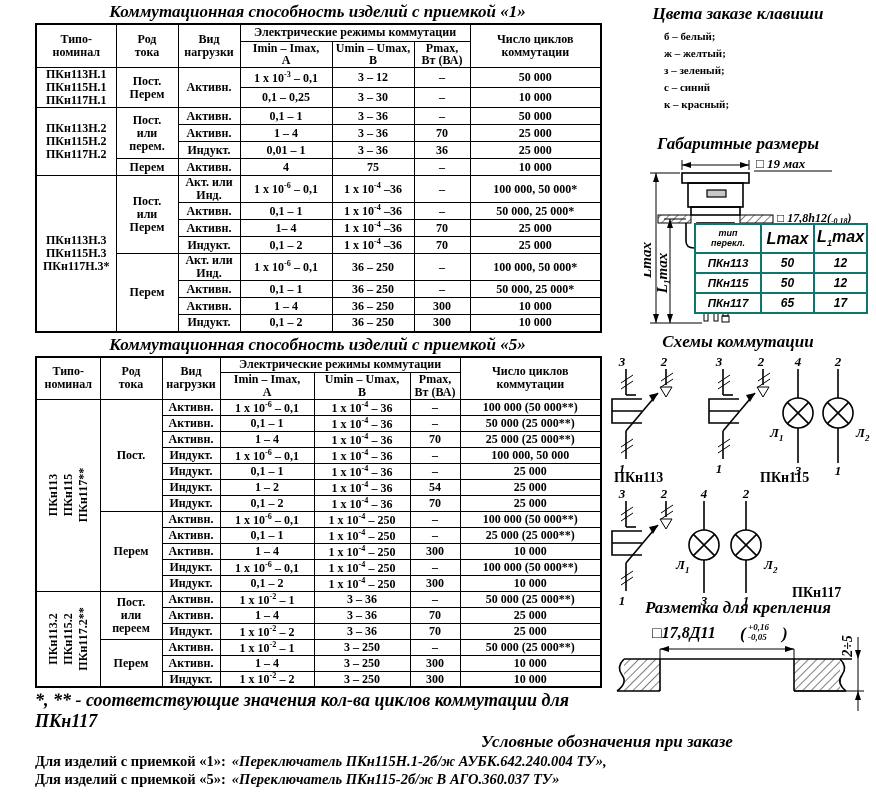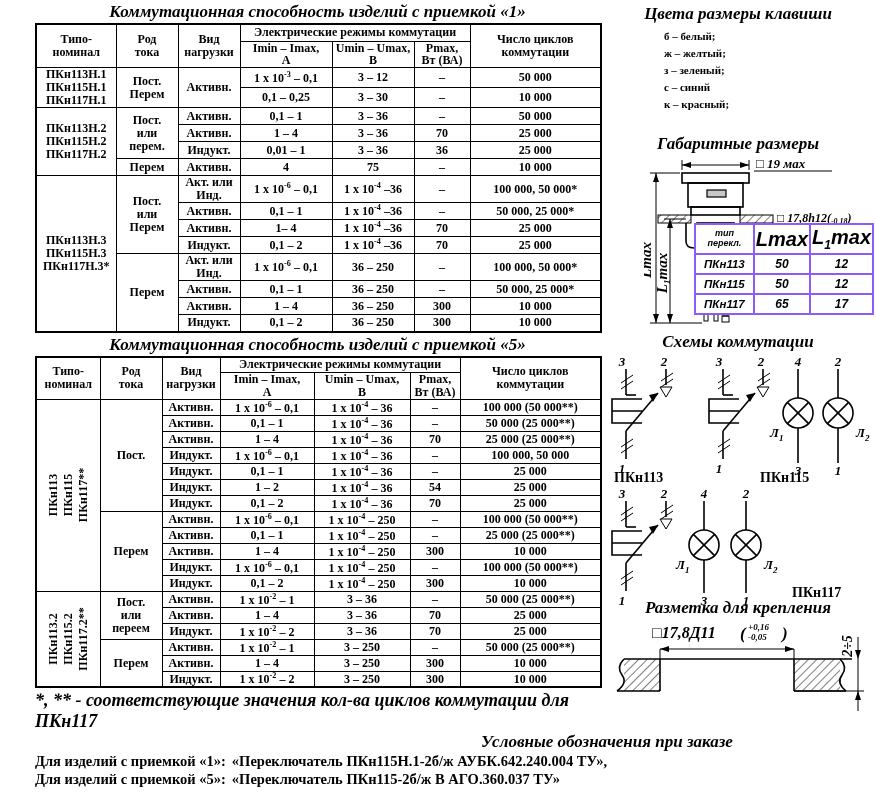--- a/index.html
+++ b/index.html
@@ -19,31 +19,31 @@
   tr.tall{height:29px;}
   td.grp{font-size:12px;}
   td.rot{position:relative;padding:0;}
   .rotlab{position:absolute;left:50%;top:50%;transform:translate(-50%,-50%) rotate(-90deg);
           white-space:pre-line;font-size:12px;font-weight:bold;line-height:1.25;text-align:center;width:max-content;}
   sup{font-size:0.68em;} sub{font-size:0.6em;}
   .footnote{font-weight:bold;font-style:italic;font-size:18px;margin-top:2px;}
   .bottom{position:absolute;left:0;top:732px;width:876px;}
   .order-title{font-weight:bold;font-style:italic;font-size:17px;text-align:center;padding-left:290px;margin-left:48px;}
   .order-line{margin-left:35px;font-size:14.5px;font-weight:bold;line-height:1.25;}
-  .ol-value{margin-left:6px;}
+  .ol-value{font-style:italic;margin-left:6px;}
   
   .colors{position:absolute;left:0;top:2px;width:272px;}
   .colors ul{list-style:none;margin:4px 0 0 62px;padding:0;font-weight:bold;font-size:11px;line-height:1.55;}
   .dims{position:absolute;left:0;top:132px;width:272px;}
   .dims .draw{position:relative;height:178px;padding-left:42px;}
   .dtab{position:absolute;left:92px;top:68px;border-collapse:collapse;background:#fff;
         font-family:"Liberation Sans",sans-serif;font-style:italic;font-weight:bold;}
-  .dtab td{border:2px solid #8b5cf6;text-align:center;vertical-align:middle;}
+  .dtab td{border:2px solid #0f766e;text-align:center;vertical-align:middle;}
   .dtab .dth{font-size:9px;line-height:1.1;white-space:pre-line;height:25px;width:62px;}
-  .dtab .dthl{font-size:20px;width:49px;}
+  .dtab .dthl{font-size:16px;width:49px;}
   .dtab .dtn{font-size:11.5px;}
   .dtab tr.dr{height:20px;font-size:12px;}
   .schemes{position:absolute;left:0;top:330px;width:272px;}
   .mount{position:absolute;left:0;top:596px;width:272px;}
   svg{display:block;}
   .svgline{stroke:#000;stroke-width:1.6;fill:none;}
   .thin{stroke:#000;stroke-width:1;fill:none;}
   .dtext{font-family:"Liberation Serif",serif;font-weight:bold;font-style:italic;}
   .term{font-family:"Liberation Serif",serif;font-weight:bold;font-style:italic;font-size:13px;}
   .cap{font-family:"Liberation Serif",serif;font-weight:bold;font-size:14px;font-style:normal;}
@@ -390,21 +390,21 @@
       <span class="ol-label">Для изделий с приемкой «1»:</span><span class="ol-value">«Переключатель ПКн115Н.1-2б/ж  АУБК.642.240.004 ТУ»,</span>
     </div>
     <div class="order-line">
       <span class="ol-label">Для изделий с приемкой «5»:</span><span class="ol-value">«Переключатель ПКн115-2б/ж В АГО.360.037 ТУ»</span>
     </div>
   </div>
 
   <div class="right">
 
     <div class="colors">
-      <div class="sec-title">Цвета размеры клавиши</div>
+      <div class="sec-title">Цвета заказе клавиши</div>
       <ul>
         <li>б – белый;</li>
         <li>ж – желтый;</li>
         <li>з – зеленый;</li>
         <li>с – синий</li>
         <li>к – красный;</li>
       </ul>
     </div>
 
     <div class="dims">

